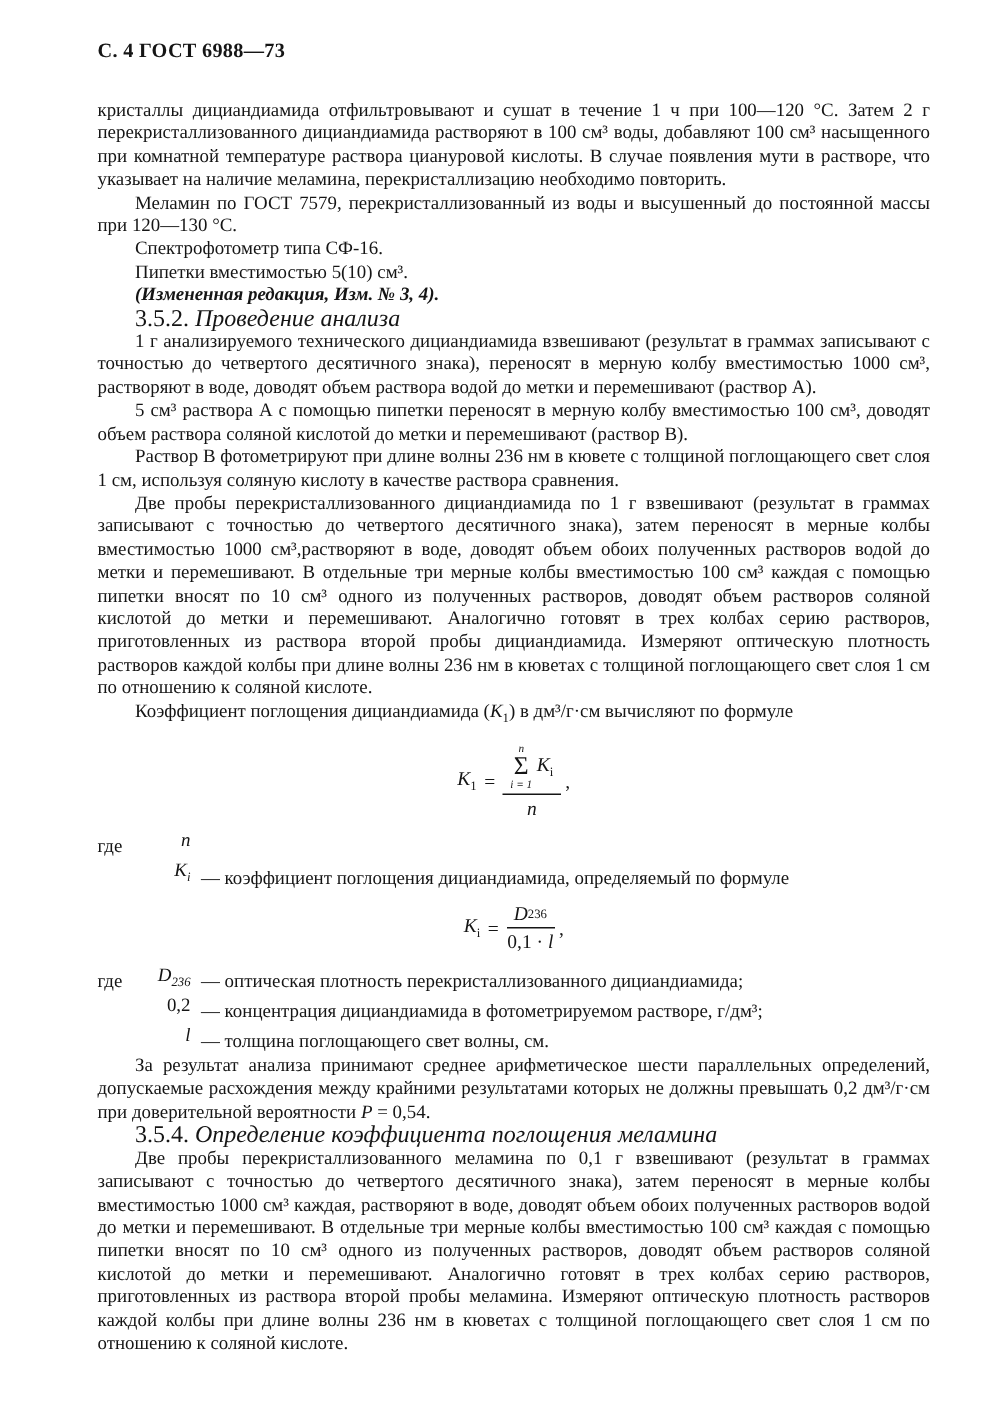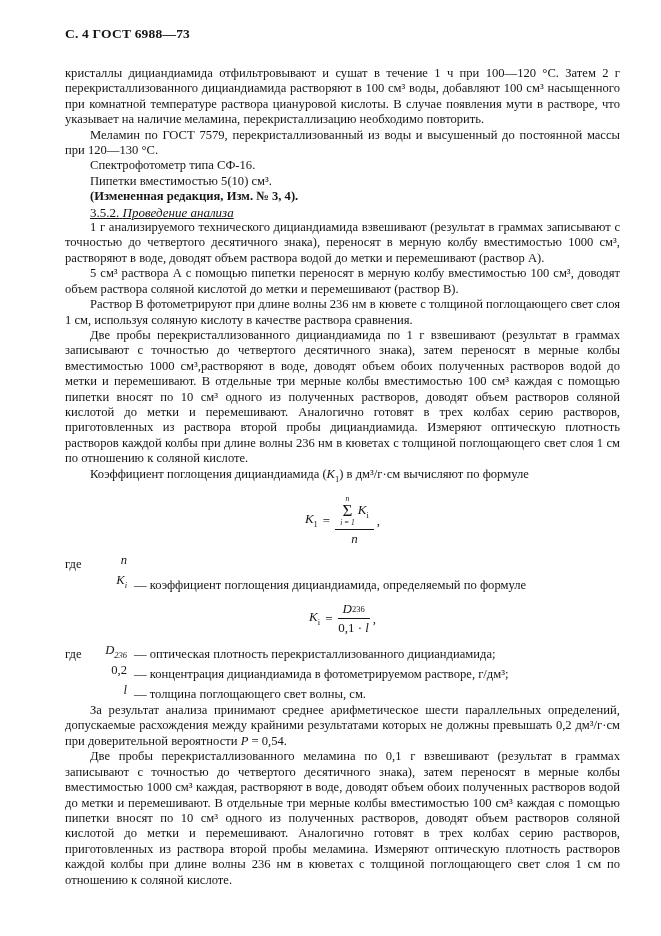--- a/index.html
+++ b/index.html
@@ -18,22 +18,22 @@
     letter-spacing:0.2px;
     margin:0 0 24px 0;
   }
   p.body-par {
     margin:0;
     font-size:12.6px;
     line-height:15.4px;
     text-align:justify;
   }
   .ind { text-indent:25px; }
-  .bold { font-weight:bold; }
-  p.sec-head { margin:0; font-size:13px; line-height:15.4px; text-indent:25px;text-decoration:underline; }
+  .bold { font-weight:bold;font-style:italic; }
+  p.sec-head { margin:0; font-size:16px; line-height:15.4px; text-indent:25px; }
   .sec-title { font-style:italic; }
 
   
   .formula {
     display:flex; justify-content:center; align-items:center;
     font-size:13px; line-height:1.1;
     margin:9px 0 7px 0;
   }
   .formula i { font-style:italic; }
   sub { font-size:8.5px; }
@@ -132,16 +132,17 @@
     <span class="def">— концентрация дициандиамида в фотометрируемом растворе, г/дм³;</span>
   </div>
   <div class="defrow">
     <span class="lead"></span>
     <span class="term it"><span>l</span><sub></sub></span>
     <span class="def">— толщина поглощающего свет волны, см.</span>
   </div>
 
   <p class="body-par ind"><span>За результат анализа принимают среднее арифметическое шести параллельных определений, допускаемые расхождения между крайними результатами которых не должны превышать 0,2 дм³/г·см при доверительной вероятности </span><i>P</i><span> = 0,54.</span></p>
 
+  <p class="sec-head"><span>3.5.4.</span> <span class="sec-title">Определение коэффициента поглощения меламина</span></p>
 
   <p class="body-par ind">Две пробы перекристаллизованного меламина по 0,1 г взвешивают (результат в граммах записывают с точностью до четвертого десятичного знака), затем переносят в мерные колбы вместимостью 1000 см³ каждая, растворяют в воде, доводят объем обоих полученных растворов водой до метки и перемешивают. В отдельные три мерные колбы вместимостью 100 см³ каждая с помощью пипетки вносят по 10 см³ одного из полученных растворов, доводят объем растворов соляной кислотой до метки и перемешивают. Аналогично готовят в трех колбах серию растворов, приготовленных из раствора второй пробы меламина. Измеряют оптическую плотность растворов каждой колбы при длине волны 236 нм в кюветах с толщиной поглощающего свет слоя 1 см по отношению к соляной кислоте.</p>
 
 </div>
 
 </body></html>

